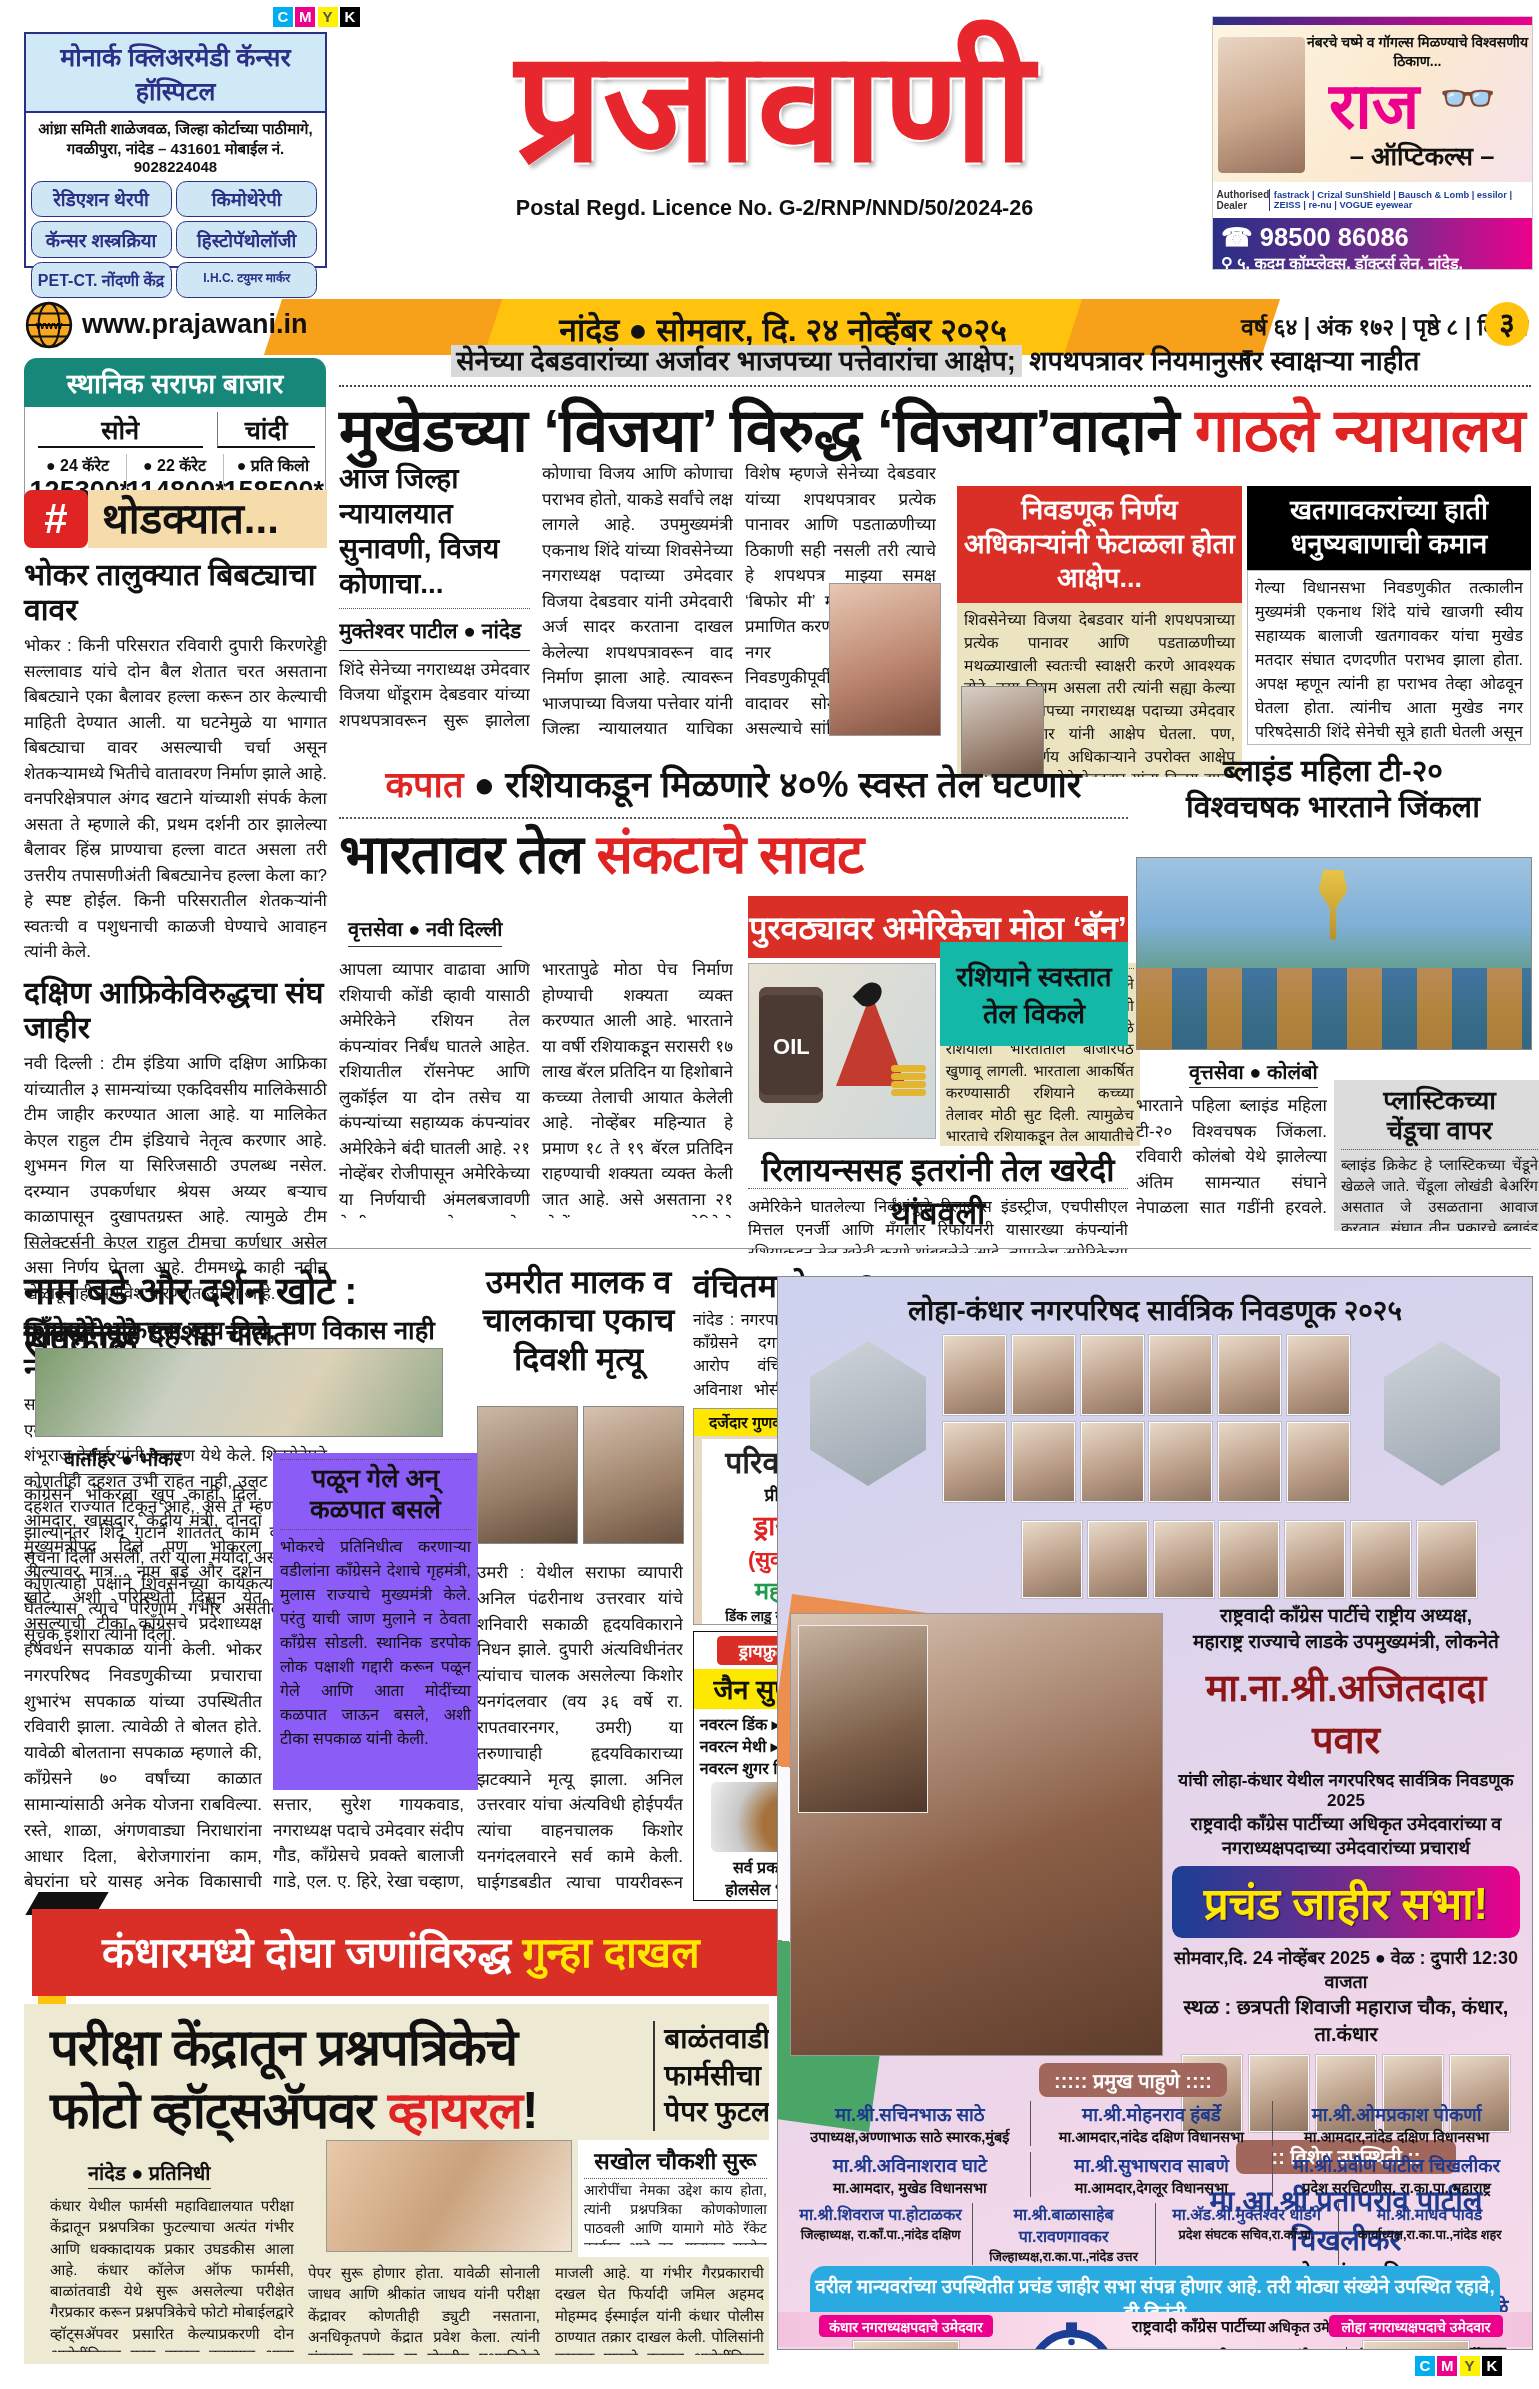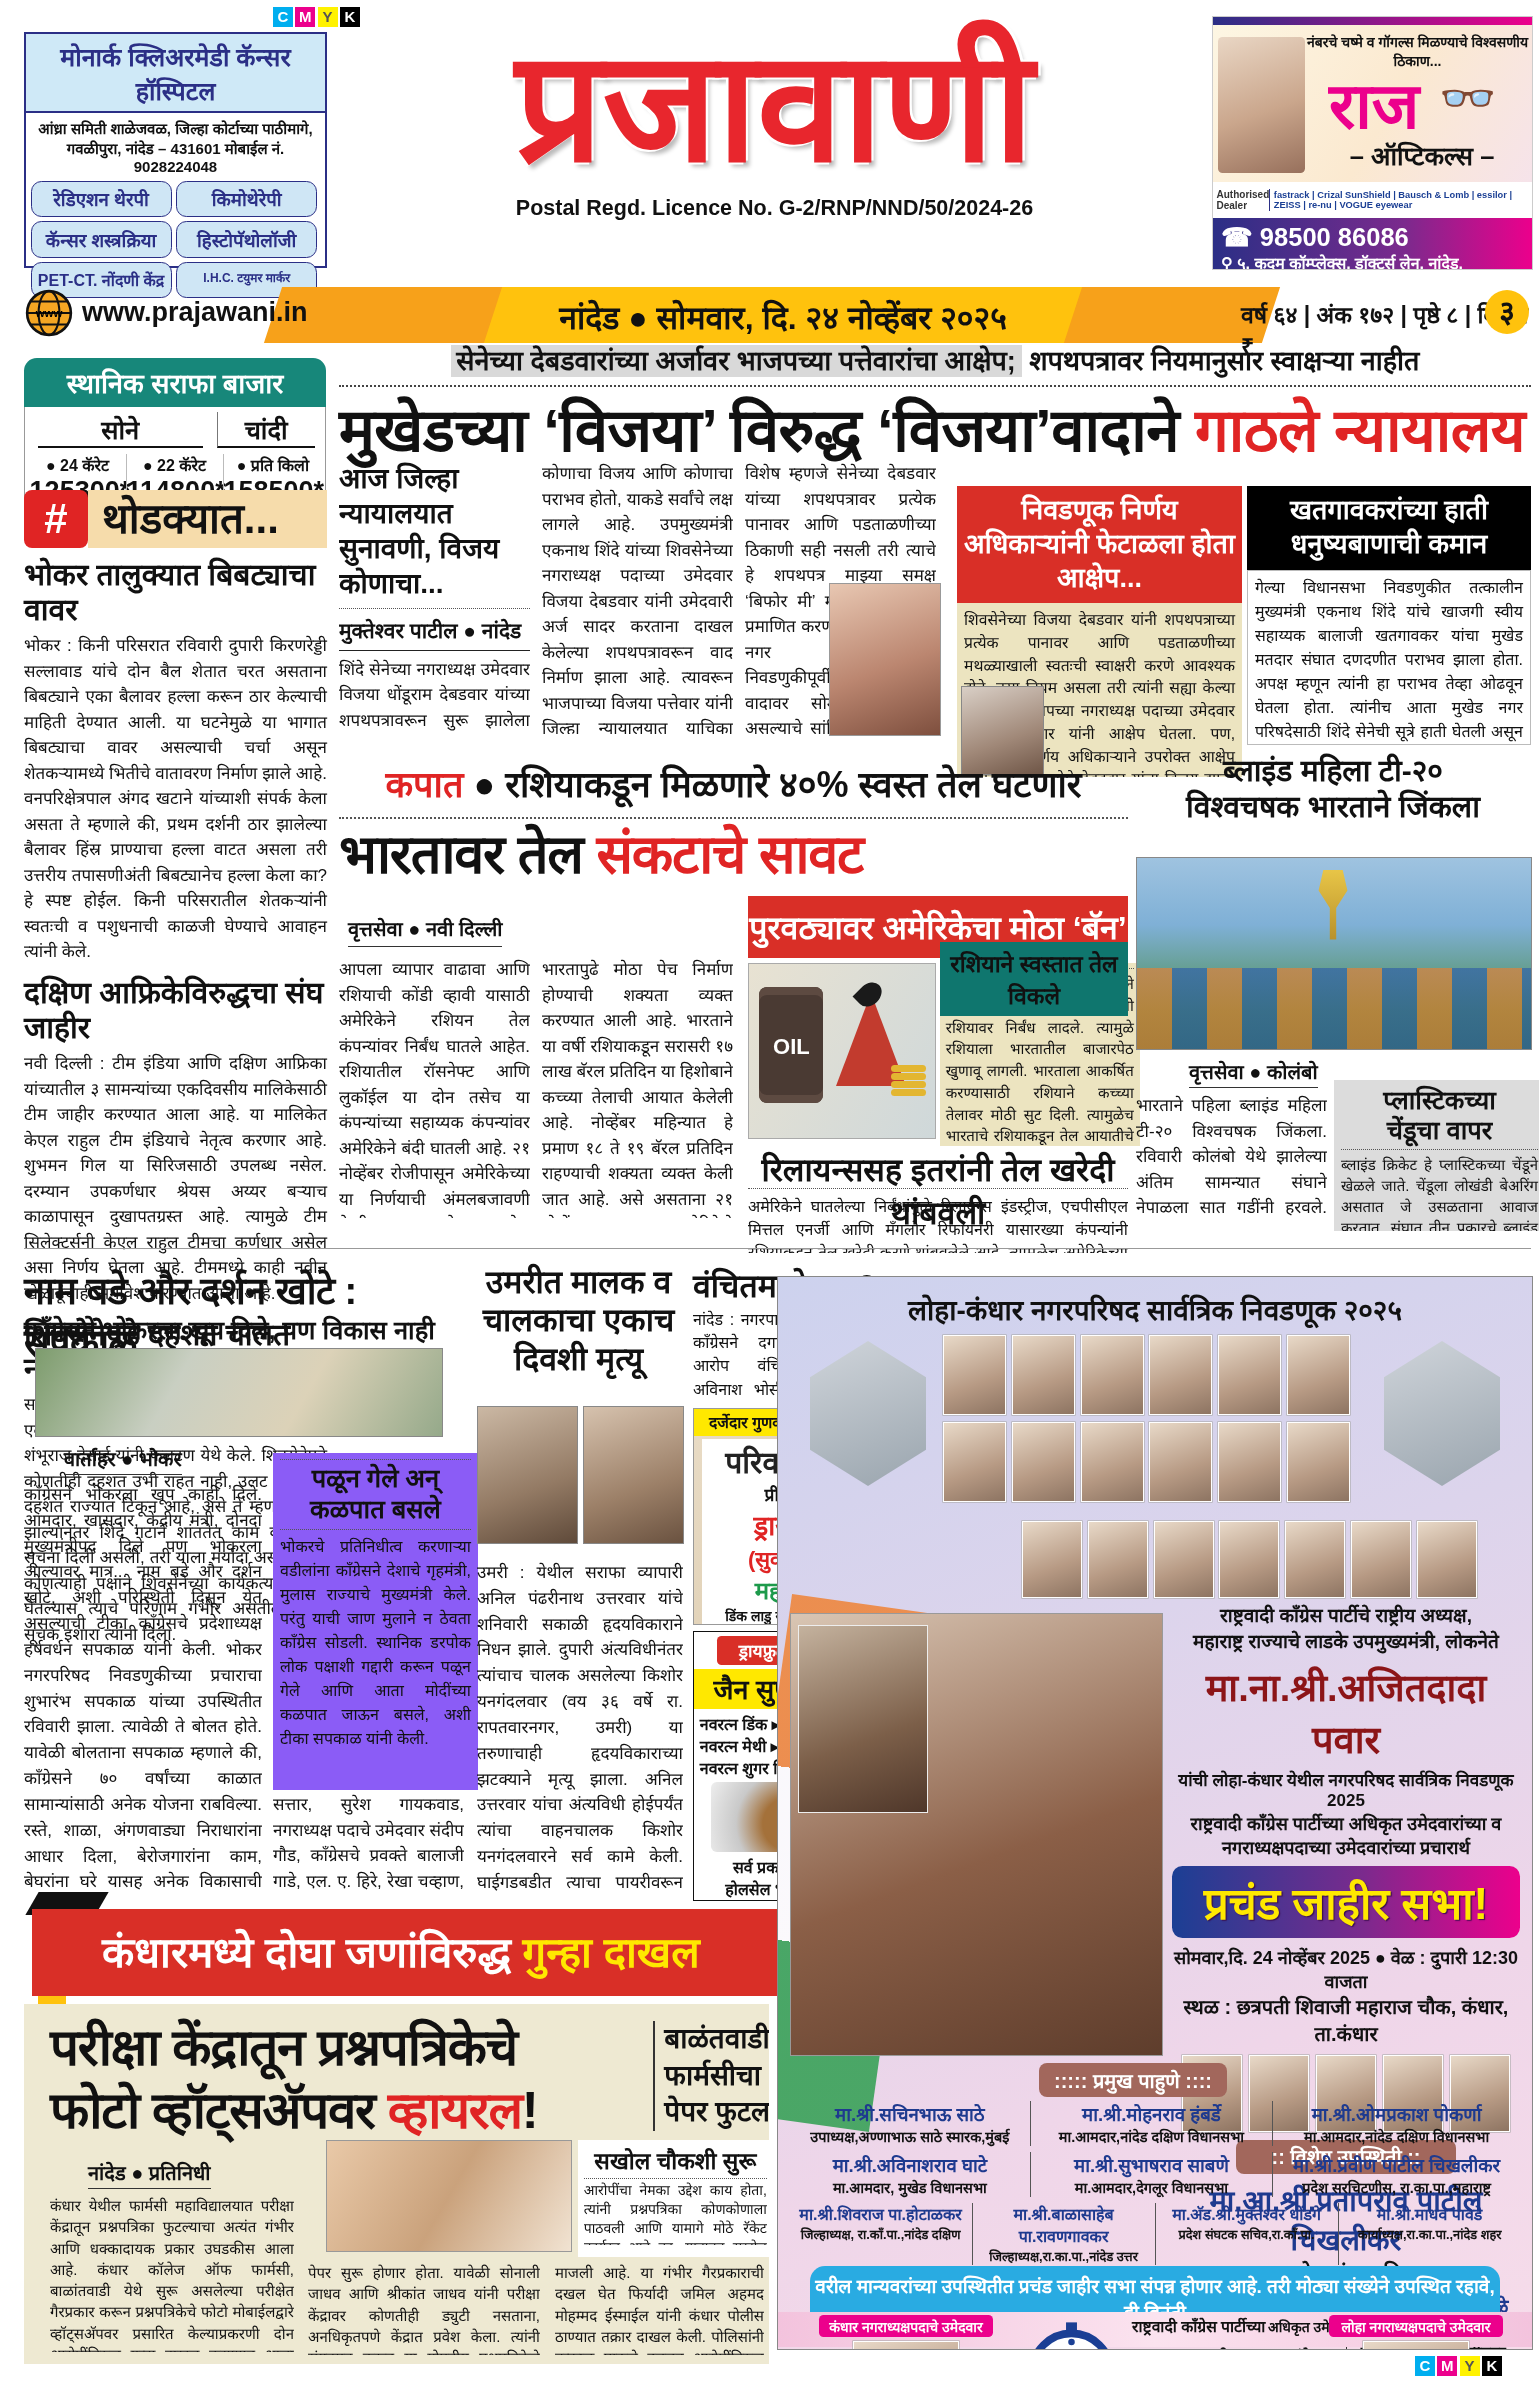--- a/index.html
+++ b/index.html
@@ -62,21 +62,21 @@
   <div style="height:36px;background:#fff;display:flex;align-items:center;">
     <div class="b" style="font-size:10px;width:55px;padding-left:3.5px;border-right:1.7px solid #2b2f86;color:#333;">Authorised Dealer</div>
     <div class="b" style="font-size:9.3px;padding:0 3.5px;color:#1b3f94;">fastrack | Crizal SunShield | Bausch &amp; Lomb | essilor | ZEISS | re-nu | VOGUE eyewear</div>
   </div>
   <div style="height:52px;background:linear-gradient(90deg,#2b2f86,#7b2a8d 60%,#ec008c);color:#fff;padding:3.5px 8px;">
     <div class="b" style="font-size:25.5px;">☎ <span>98500 86086</span></div>
     <div class="b" style="font-size:16px;">⚲ <span>५, कदम कॉम्प्लेक्स, डॉक्टर्स लेन, नांदेड.</span></div>
   </div>
 </div>
 
-<div class="abs" style="left:0;top:282px;width:1540px;height:68px;text-decoration:underline;">
+<div class="abs" style="left:0;top:294px;width:1540px;height:68px;text-decoration:underline;">
   <div class="abs" style="left:273px;top:4.6px;width:998px;height:56px;background:#f7a11a;transform:skewX(-18deg);"></div>
   <div class="abs" style="left:493px;top:4.6px;width:580px;height:56px;background:#ffc20d;transform:skewX(-18deg);"></div>
   <div class="abs" style="left:24px;top:5.8px;display:flex;align-items:center;gap:8px;">
     <svg width="50" height="50" viewBox="0 0 48 48">
         <circle cx="24" cy="24" r="21" fill="#f5a623" stroke="#111" stroke-width="2.5"></circle>
         <ellipse cx="24" cy="24" rx="10" ry="21" fill="none" stroke="#111" stroke-width="2"></ellipse>
         <line x1="3" y1="24" x2="45" y2="24" stroke="#111" stroke-width="2"></line>
         <line x1="6" y1="13" x2="42" y2="13" stroke="#111" stroke-width="2"></line>
         <line x1="6" y1="35" x2="42" y2="35" stroke="#111" stroke-width="2"></line>
         <text x="24" y="28" font-size="11" text-anchor="middle" font-weight="bold">www</text>
@@ -190,21 +190,21 @@
   <div class="abs" style="left:142px;top:125px;width:35px;height:7px;background:#e3b631;border-radius:3.5px;box-shadow:0 -8px 0 #e3b631,0 -16px 0 #e3b631,0 -24px 0 #e3b631;"></div>
 </div>
 <div class="abs clip" style="left:940px;top:963px;width:188px;height:174px;background:#ece4c0;padding:4.6px 5.8px;">
   <div class="dot" style="margin-bottom:4.6px;"></div>
   <p class="just" style="font-size:15px;line-height:1.45;">युक्रेनसोबत युद्ध चालू असल्याने पश्चिमी आणि युरोपीय देशांनी रशियावर निर्बंध लादले. त्यामुळे रशियाला भारतातील बाजारपेठ खुणावू लागली. भारताला आकर्षित करण्यासाठी रशियाने कच्च्या तेलावर मोठी सुट दिली. त्यामुळेच भारताचे रशियाकडून तेल आयातीचे प्रमाण एक टक्क्याहून तब्बल ४० टक्क्यांपर्यंत वाढले.</p>
 </div>
 <div class="abs b ctr" style="left:1132px;top:974px;width:0px;height:0;overflow:visible;"></div>
 <div class="abs b ctr" style="left:748px;top:1147px;width:380px;font-size:32px;">रिलायन्ससह इतरांनी तेल खरेदी थांबवली</div>
 <div class="abs dot" style="left:748px;top:1188px;width:380px;"></div>
 <p class="abs clip just" style="left:748px;top:1195px;width:380px;height:58px;font-size:16px;line-height:1.45;">अमेरिकेने घातलेल्या निर्बंधांमुळे रिलायन्स इंडस्ट्रीज, एचपीसीएल मित्तल एनर्जी आणि मँगलोर रिफायनरी यासारख्या कंपन्यांनी रशियाकडून तेल खरेदी करणे थांबवलेले आहे. त्यामुळेच अमेरिकेच्या निर्बंधानंतर चित्र वेगळे असण्याची शक्यता व्यक्त केली जात आहे. भारत यावर नेमका काय पर्याय शोधणार, हे पाहणे महत्त्वाचे ठरणार आहे.</p>
-<div class="abs b ctr" style="left:940px;top:942px;width:188px;font-size:23px;background:#0f766e;padding:5px 0;">रशियाने स्वस्तात तेल विकले</div>
+<div class="abs b ctr" style="left:940px;top:942px;width:188px;font-size:27px;background:#14b8a6;padding:15px 0;">रशियाने स्वस्तात तेल विकले</div>
 
 <div class="abs b ctr" style="left:1136px;top:753px;width:394px;font-size:30px;line-height:1.2;">
   <div>ब्लाइंड महिला टी-२०</div>
   <div>विश्वचषक भारताने जिंकला</div>
 </div>
 <div class="abs" style="left:1136px;top:857px;width:394px;height:191px;background:linear-gradient(180deg,#9fc3e0 0%,#7fb0d6 35%,#4f8f53 80%,#3d7a45);border:0.6px solid #888;position:relative;">
   <div class="abs" style="left:180px;top:11.6px;width:32px;height:70px;background:linear-gradient(180deg,#e8c547,#b8912b);clip-path:polygon(20% 0,80% 0,95% 30%,60% 55%,60% 100%,40% 100%,40% 55%,5% 30%);"></div>
   <div class="abs" style="left:0;bottom:0;width:100%;height:81px;background:repeating-linear-gradient(90deg,#e77f33 0 35px,#2d5da8 35px 70px);opacity:.65;"></div>
 </div>
 <div class="abs b" style="left:1189px;top:1058px;font-size:20px;border-bottom:1.7px solid #333;padding-bottom:2.3px;">वृत्तसेवा ● कोलंबो</div>

